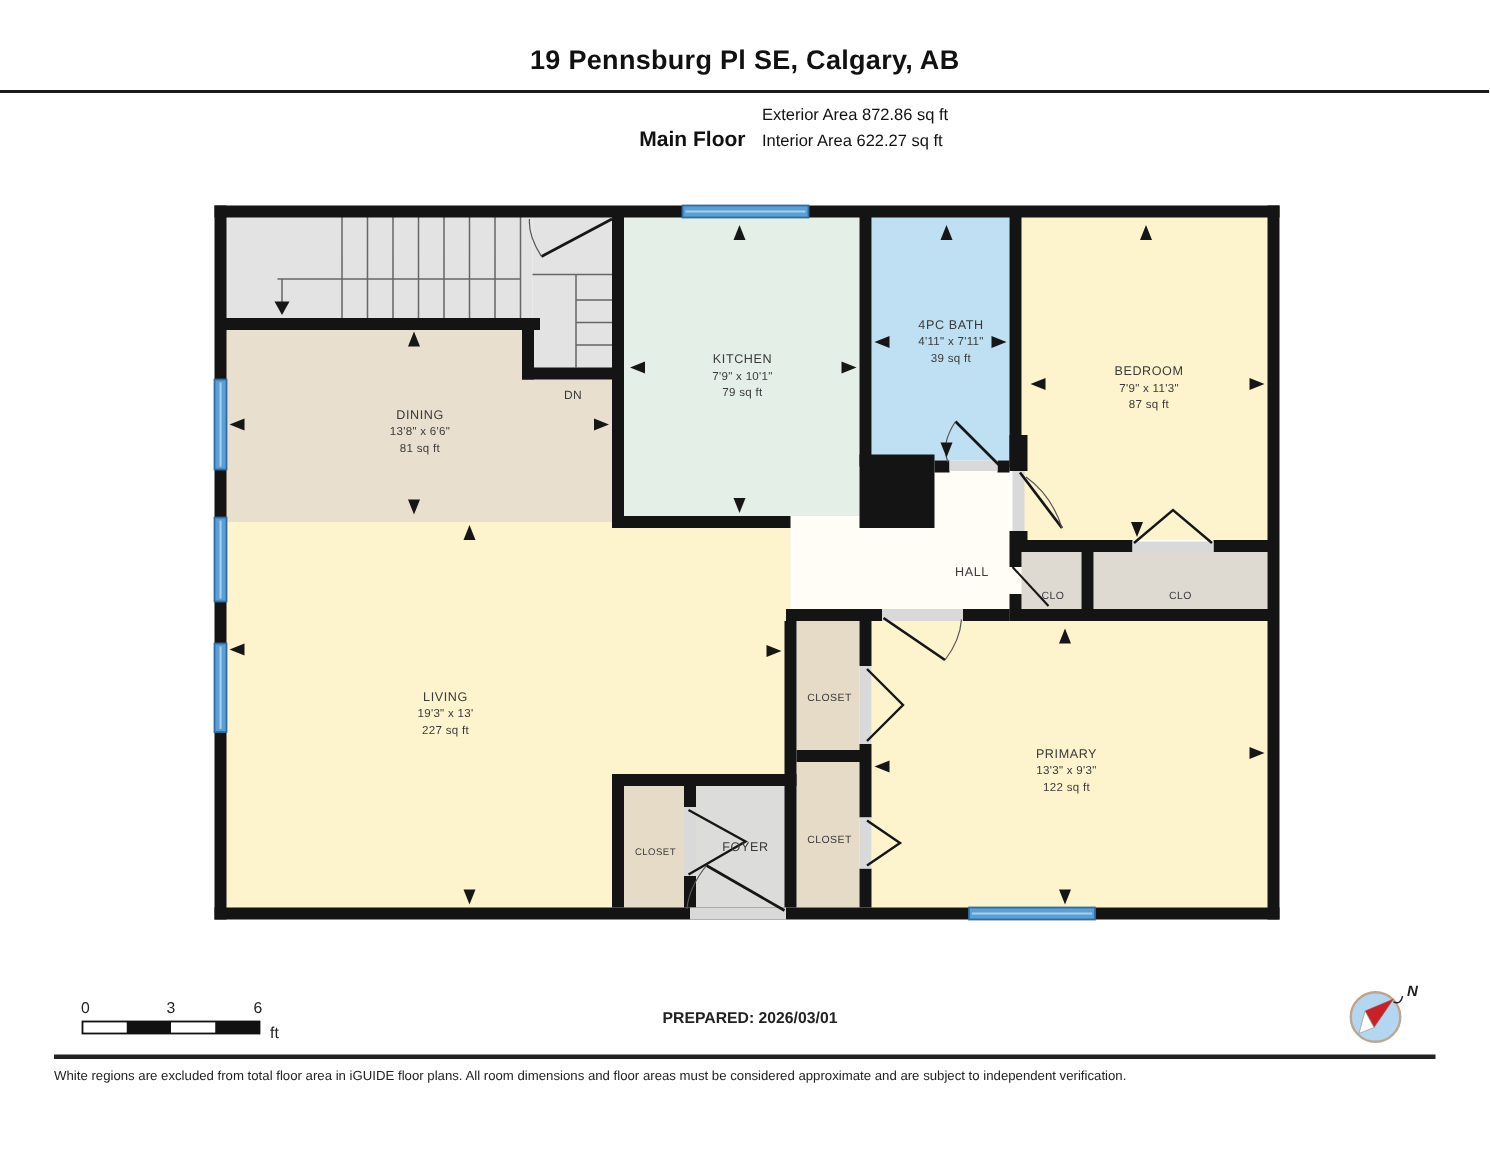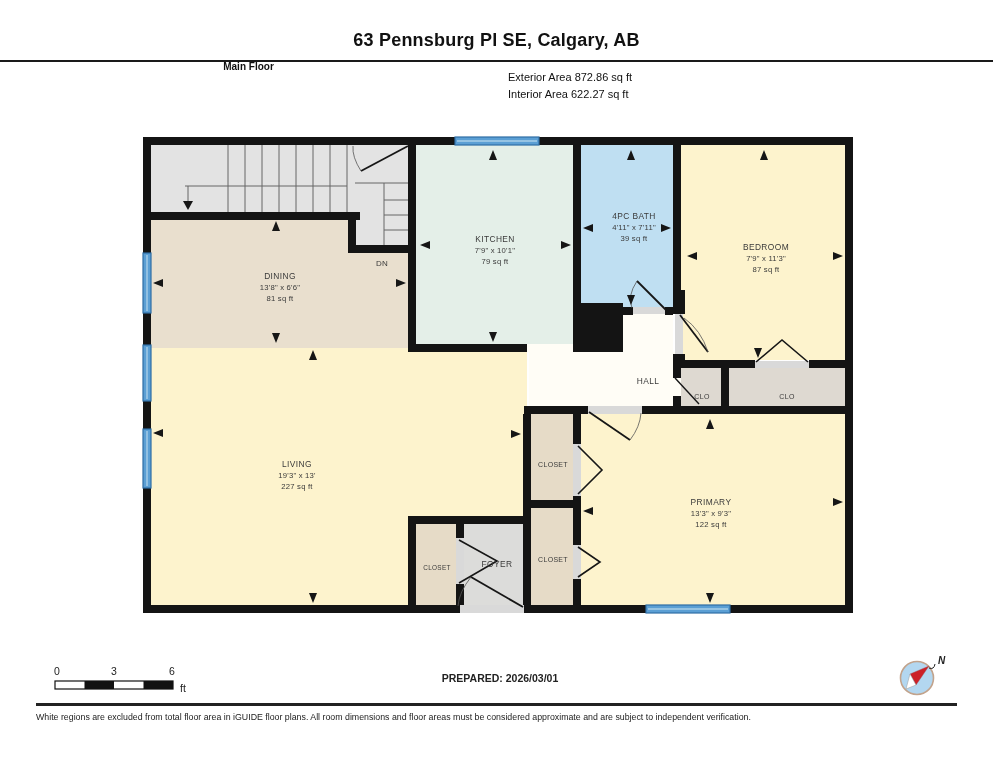--- a/index.html
+++ b/index.html
@@ -1,22 +1,22 @@
 <!DOCTYPE html>
 <html style="--c-wall: #141414; --c-dining: #e9dfce; --c-kitchen: #e4efe8; --c-bath: #bfdff2; --c-bedroom: #fdf3cd; --c-hall: #fffdf6; --c-closet_gray: #ded9d1; --c-closet_tan: #e6dbc7; --c-foyer: #dcdcda; --c-stairs: #e3e3e3; --c-window: #5b9fd4; --c-window_edge: #2f6ea5; --c-door_sill: #d9d9d9;"><head>
 <meta charset="utf-8">
 <style>
   html,body{margin:0;padding:0;background:#fff;}
   .page{position:relative;width:993px;height:768px;background:#fff;overflow:hidden;
         font-family:"Liberation Sans",sans-serif;color:#111;}
   .title{position:absolute;top:30px;left:0;width:993px;text-align:center;
          font-size:18px;font-weight:bold;letter-spacing:.2px;}
   .divider{position:absolute;top:60px;left:0;width:993px;height:2px;background:#1a1a1a;}
-  .floor-label{position:absolute;top:61px;left:0;width:497px;text-align:center;
-               font-size:10px;font-weight:bold;}
+  .floor-label{position:absolute;top:84px;left:0;width:497px;text-align:right;
+               font-size:14px;font-weight:bold;}
   .areas{position:absolute;top:69px;left:508px;font-size:11px;line-height:17px;}
   svg text{fill:#3a3a3a;}
   .rname{font-size:8.4px;letter-spacing:.4px;}
   .rdim{font-size:7.7px;letter-spacing:.2px;}
   .small{font-size:7px;letter-spacing:.3px;}
   .w{fill:var(--c-wall);}
   .sill{fill:var(--c-door_sill);}
   .win{fill:var(--c-window);stroke:var(--c-window_edge);stroke-width:1.2;}
   .winline{stroke:#a9cfe8;stroke-width:1.4;}
   .f-dining{fill:var(--c-dining);} .f-kitchen{fill:var(--c-kitchen);}
@@ -33,21 +33,21 @@
   .scale-num{font-size:10.5px;fill:#222;}
   .prepared{font-size:10.5px;font-weight:bold;fill:#222;}
   .footer-text{font-size:8.8px;fill:#222;}
   .n-label{font-size:10px;font-style:italic;font-weight:bold;fill:#222;}
 </style>
 </head>
 <body>
 
 <div class="page">
 
-  <div class="title">63 Pennsburg Pl SE, Calgary, AB</div>
+  <div class="title">19 Pennsburg Pl SE, Calgary, AB</div>
   <div class="divider"></div>
   <div class="floor-label">Main Floor</div>
   <div class="areas">
     <div>Exterior Area 872.86 sq ft</div>
     <div>Interior Area 622.27 sq ft</div>
   </div>
 
   <svg style="position:absolute;top:130px;left:0;" width="993" height="638" viewBox="0 130 993 638">
 
     <g>

